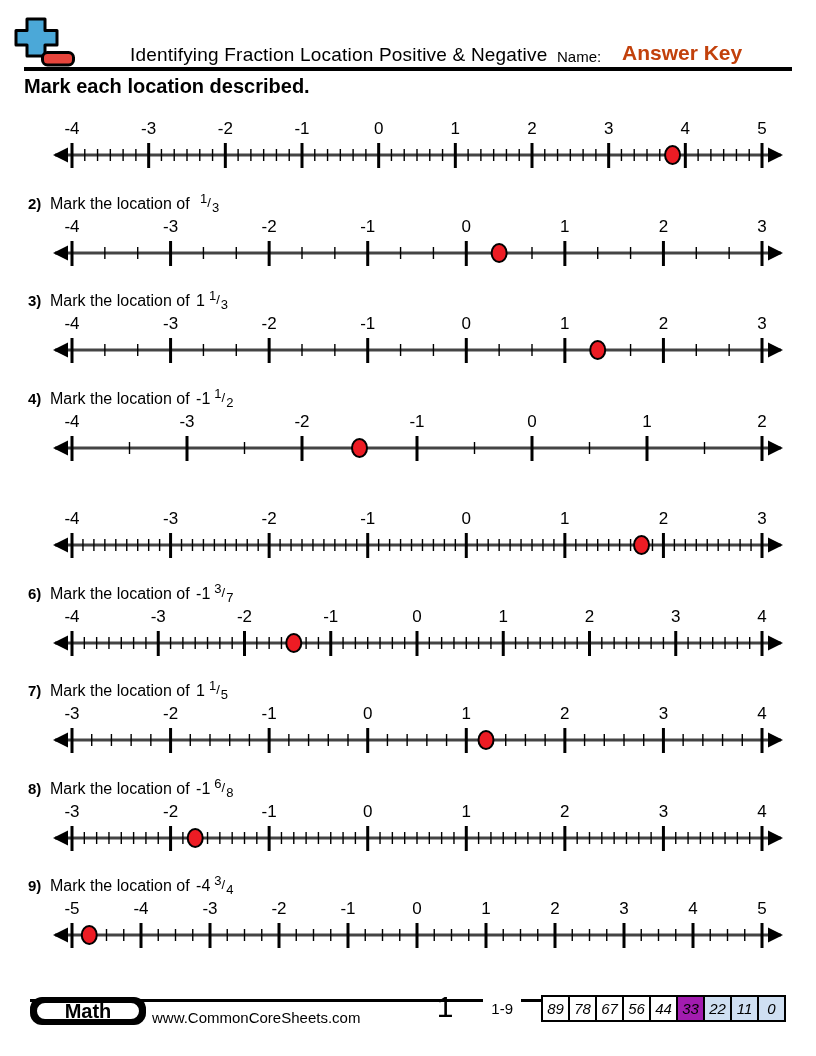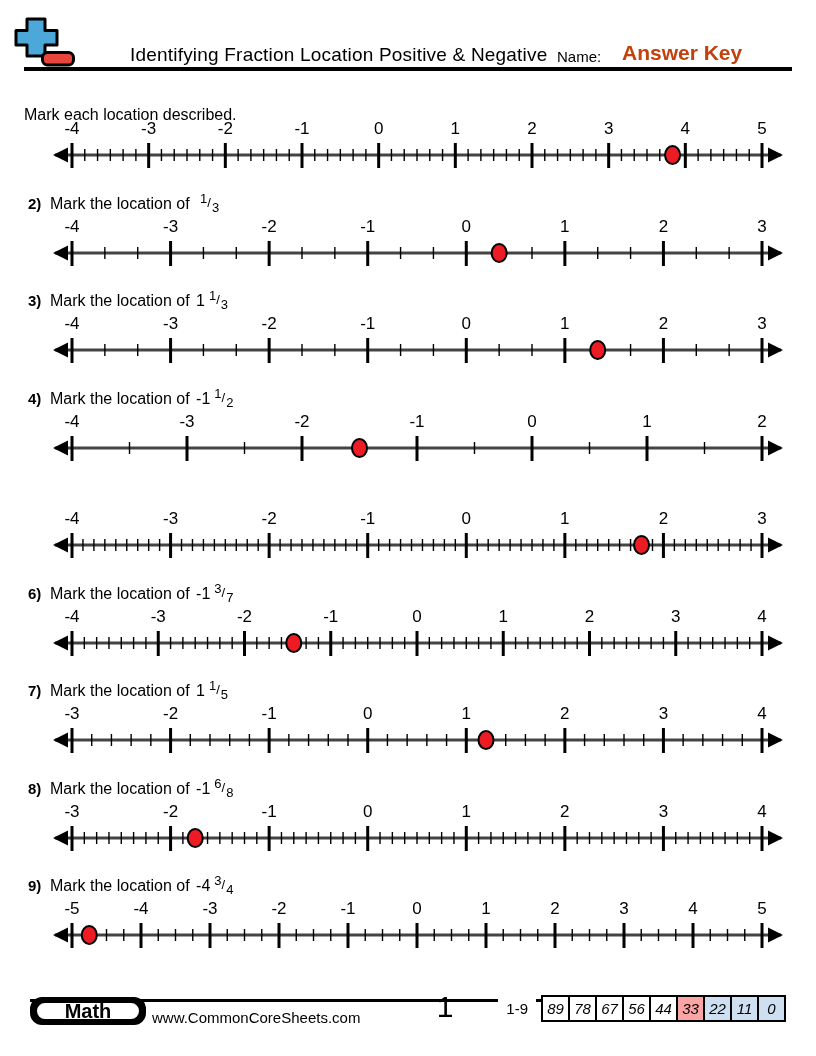--- a/index.html
+++ b/index.html
@@ -5,21 +5,21 @@
   html,body{margin:0;padding:0;background:#e8e8e8;}
   .page{position:relative;width:816px;height:1056px;background:#ffffff;margin:0 auto;
         font-family:"Liberation Sans",sans-serif;color:#000;overflow:hidden;}
 
   
   .logo{position:absolute;left:14px;top:16px;}
   .title{position:absolute;left:130px;top:44px;font-size:19px;letter-spacing:0.2px;}
   .name-label{position:absolute;left:557px;top:48px;font-size:15px;}
   .answer-key{position:absolute;left:622px;top:41px;font-size:21px;font-weight:bold;}
   .header-rule{position:absolute;left:24px;top:67px;width:768px;height:3.5px;background:#000;}
-  .instructions{position:absolute;left:24px;top:75px;font-size:16px;font-weight:normal;margin-top:31px;}
+  .instructions{position:absolute;left:24px;top:75px;font-size:20px;font-weight:bold;}
 
   
   .questions{position:absolute;left:0;top:95px;width:816px;}
   .question{position:relative;height:97.5px;}
   .q-head{position:absolute;left:28px;top:2px;white-space:nowrap;}
   .q-num{font-weight:bold;font-size:15px;display:inline-block;width:22px;}
   .q-text{font-size:16px;}
   .q-whole{margin-left:2px;}
   .frac-num{font-size:13px;position:relative;top:-6px;margin-left:4px;}
   .frac-slash{font-size:13px;position:relative;top:-2px;}
@@ -28,21 +28,21 @@
 
   
   .footer-rule{position:absolute;left:30px;top:999px;width:756px;height:3px;background:#000;}
   .subject-badge{position:absolute;left:30px;top:997px;width:116px;height:28px;background:#000;border-radius:12px;}
   .subject-pill{position:absolute;left:5px;top:4px;right:5px;bottom:4px;background:#fff;border:2.5px solid #000;
                 border-radius:13px;display:flex;align-items:center;justify-content:center;
                 font-size:20px;font-weight:bold;}
   .site-url{position:absolute;left:152px;top:1009px;font-size:15px;}
   .page-number{position:absolute;left:425px;top:990px;width:40px;text-align:center;font-size:30px;}
   .score-table{position:absolute;top:995px;right:30px;height:27px;display:flex;align-items:stretch;font-size:15px;z-index:2;}
-  .score-range{background:#fff;display:flex;align-items:center;padding:0 8px;margin-right:5px;}
+  .score-range{background:#fff;display:flex;align-items:center;padding:0 8px;margin-right:20px;}
   .score-cell{width:25px;border:2px solid #000;margin-left:-2px;display:flex;align-items:center;justify-content:center;background:#fff;font-style:italic;}
   .score-cell.first{margin-left:0;}
 </style>
 </head>
 <body>
 
 <div class="page">
 
   <svg class="logo" width="64" height="52" viewBox="0 0 64 52">
     <path id="logo-plus" d="M13 3 h18 v11.5 h12 v14.5 h-12 v11 h-18 v-11 h-11 v-14.5 h11 z" fill="#4ba8d8" stroke="#000" stroke-width="3" stroke-linejoin="round"></path>
@@ -586,19 +586,19 @@
   </div>
   <div class="site-url">www.CommonCoreSheets.com</div>
   <div class="page-number">1</div>
   <div class="score-table" id="score-table">
     <div class="score-range">1-9</div>
   <span class="score-cell first">89</span>
       <span class="score-cell">78</span>
       <span class="score-cell">67</span>
       <span class="score-cell">56</span>
       <span class="score-cell">44</span>
-      <span class="score-cell" style="background: #fca5a5;">33</span>
+      <span class="score-cell" style="background: #a21caf;">33</span>
       <span class="score-cell" style="background: rgb(207, 223, 242);">22</span>
       <span class="score-cell" style="background: rgb(207, 223, 242);">11</span>
       <span class="score-cell" style="background: rgb(207, 223, 242);">0</span>
     </div>
 
 </div>
 
 </body></html>

